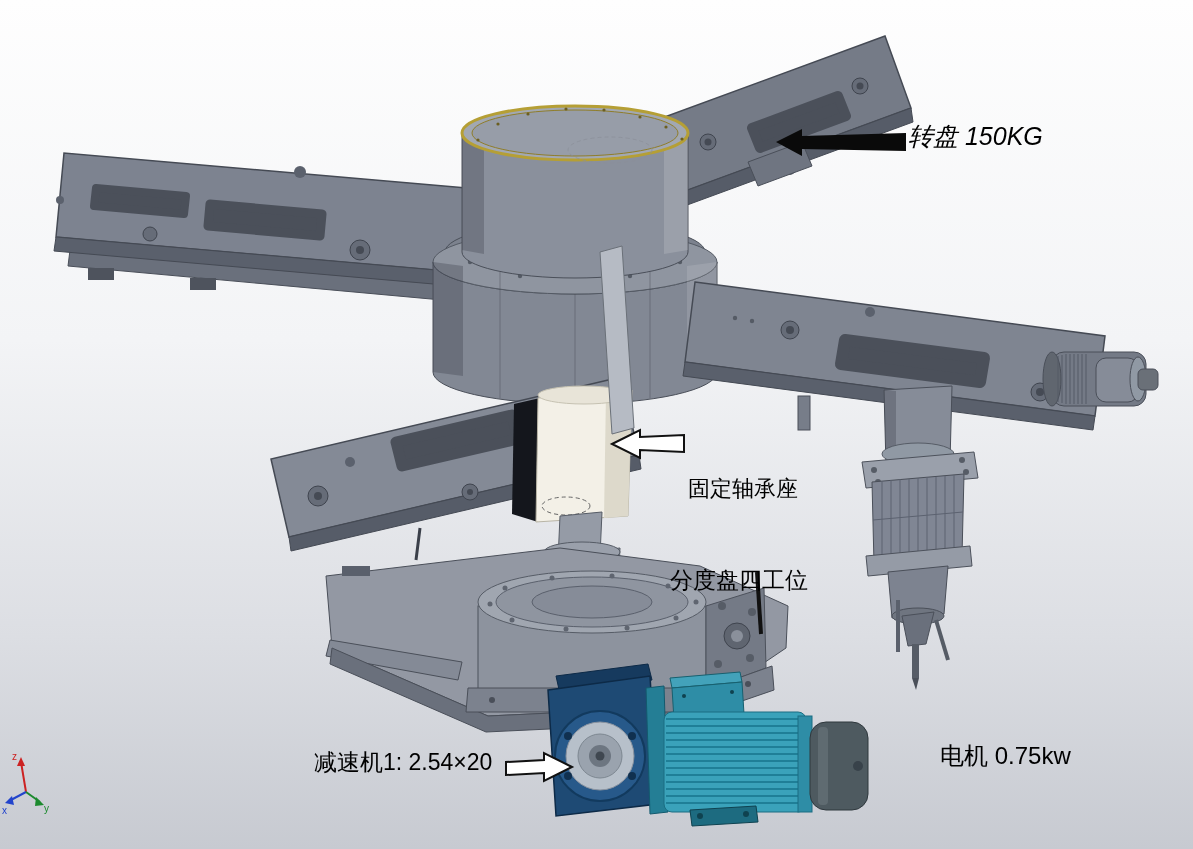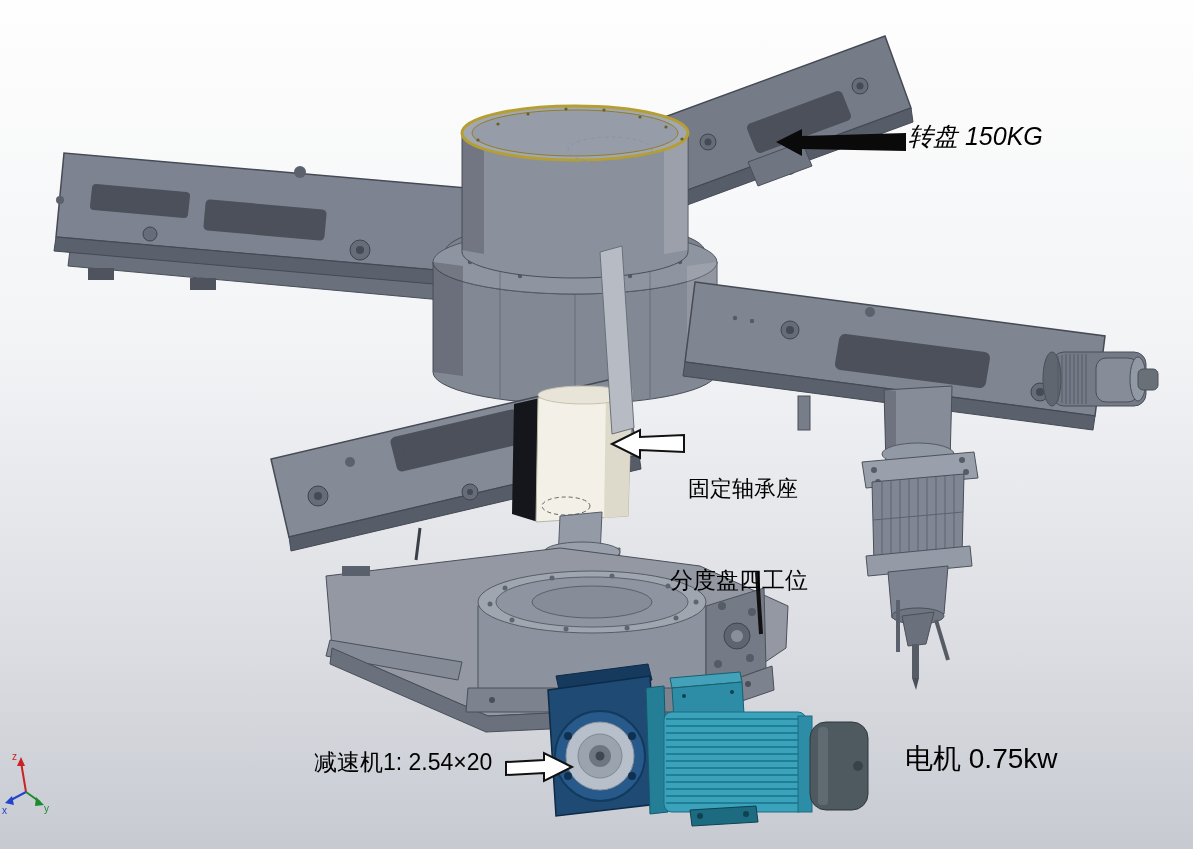--- a/index.html
+++ b/index.html
@@ -14,21 +14,21 @@
   .ann{
     position:absolute;
     color:#000;
     white-space:nowrap;
     font-family:"Liberation Sans", sans-serif;
   }
   .ann-turntable{left:908px;top:120px;font-size:25px;font-style:italic;}
   .ann-bearing{left:688px;top:427px;font-size:22px;margin-top:47px;}
   .ann-index{left:670px;top:541px;font-size:23px;margin-top:24px;}
   .ann-reducer{left:266px;top:747px;font-size:23px;margin-left:48px;}
-  .ann-motor{left:905px;top:740px;font-size:28px;}
+  .ann-motor{left:940px;top:740px;font-size:24px;}
 </style>
 </head>
 <body>
 
 <div class="stage">
 
 <svg width="1193" height="849" viewBox="0 0 1193 849">
 
   <g>
     <polygon points="632,129 885,36 911,108 658,201" fill="#757b87" stroke="#454a54" stroke-width="1.5"></polygon>

